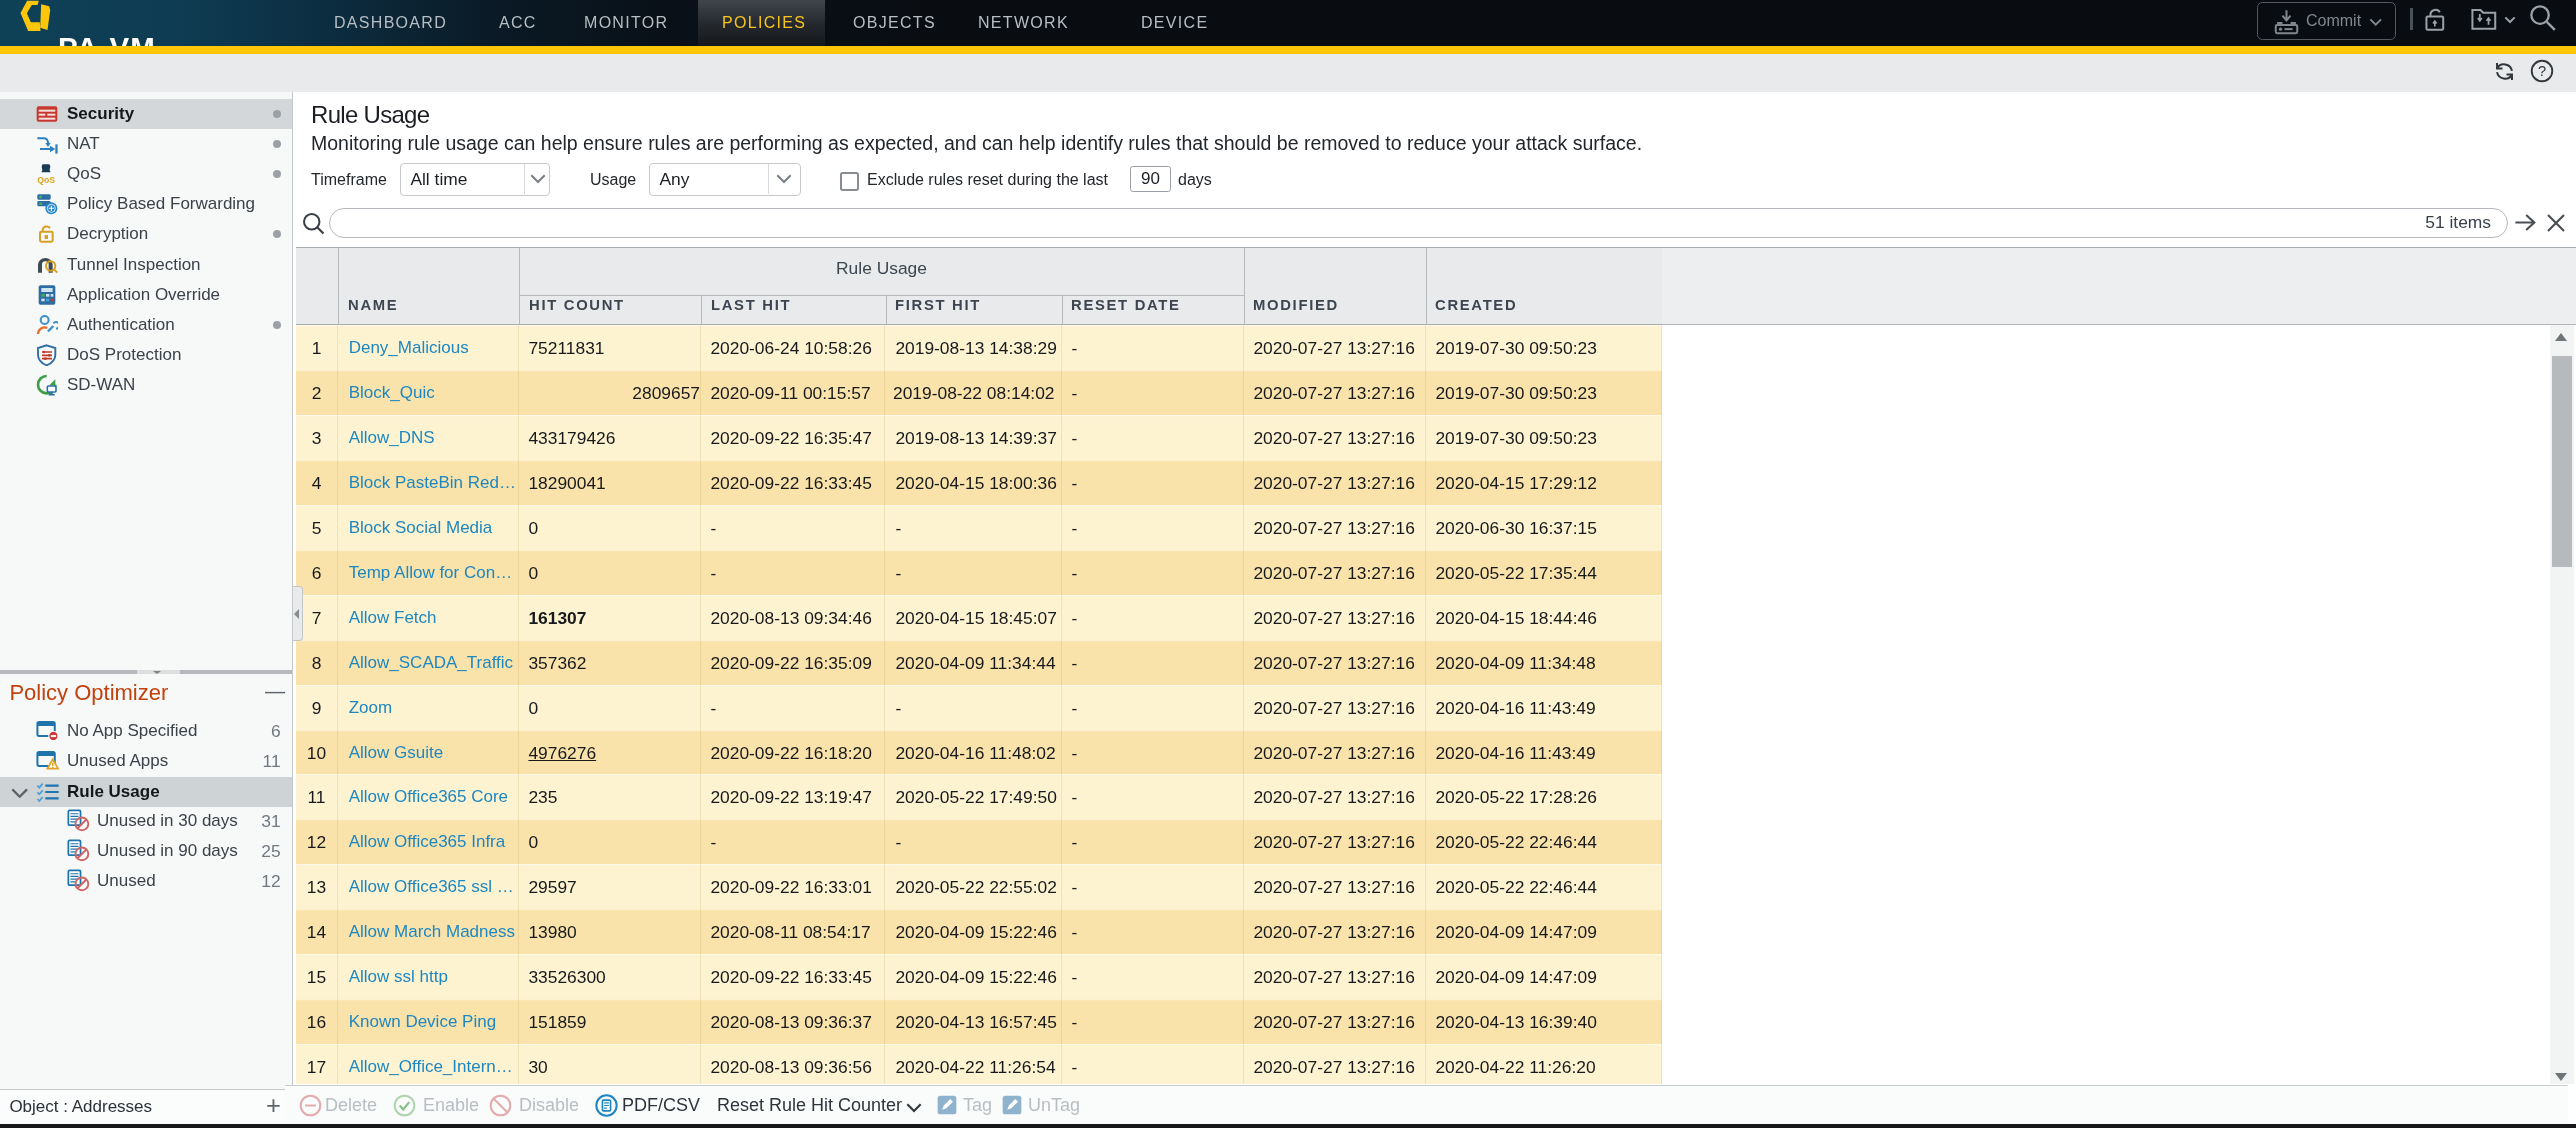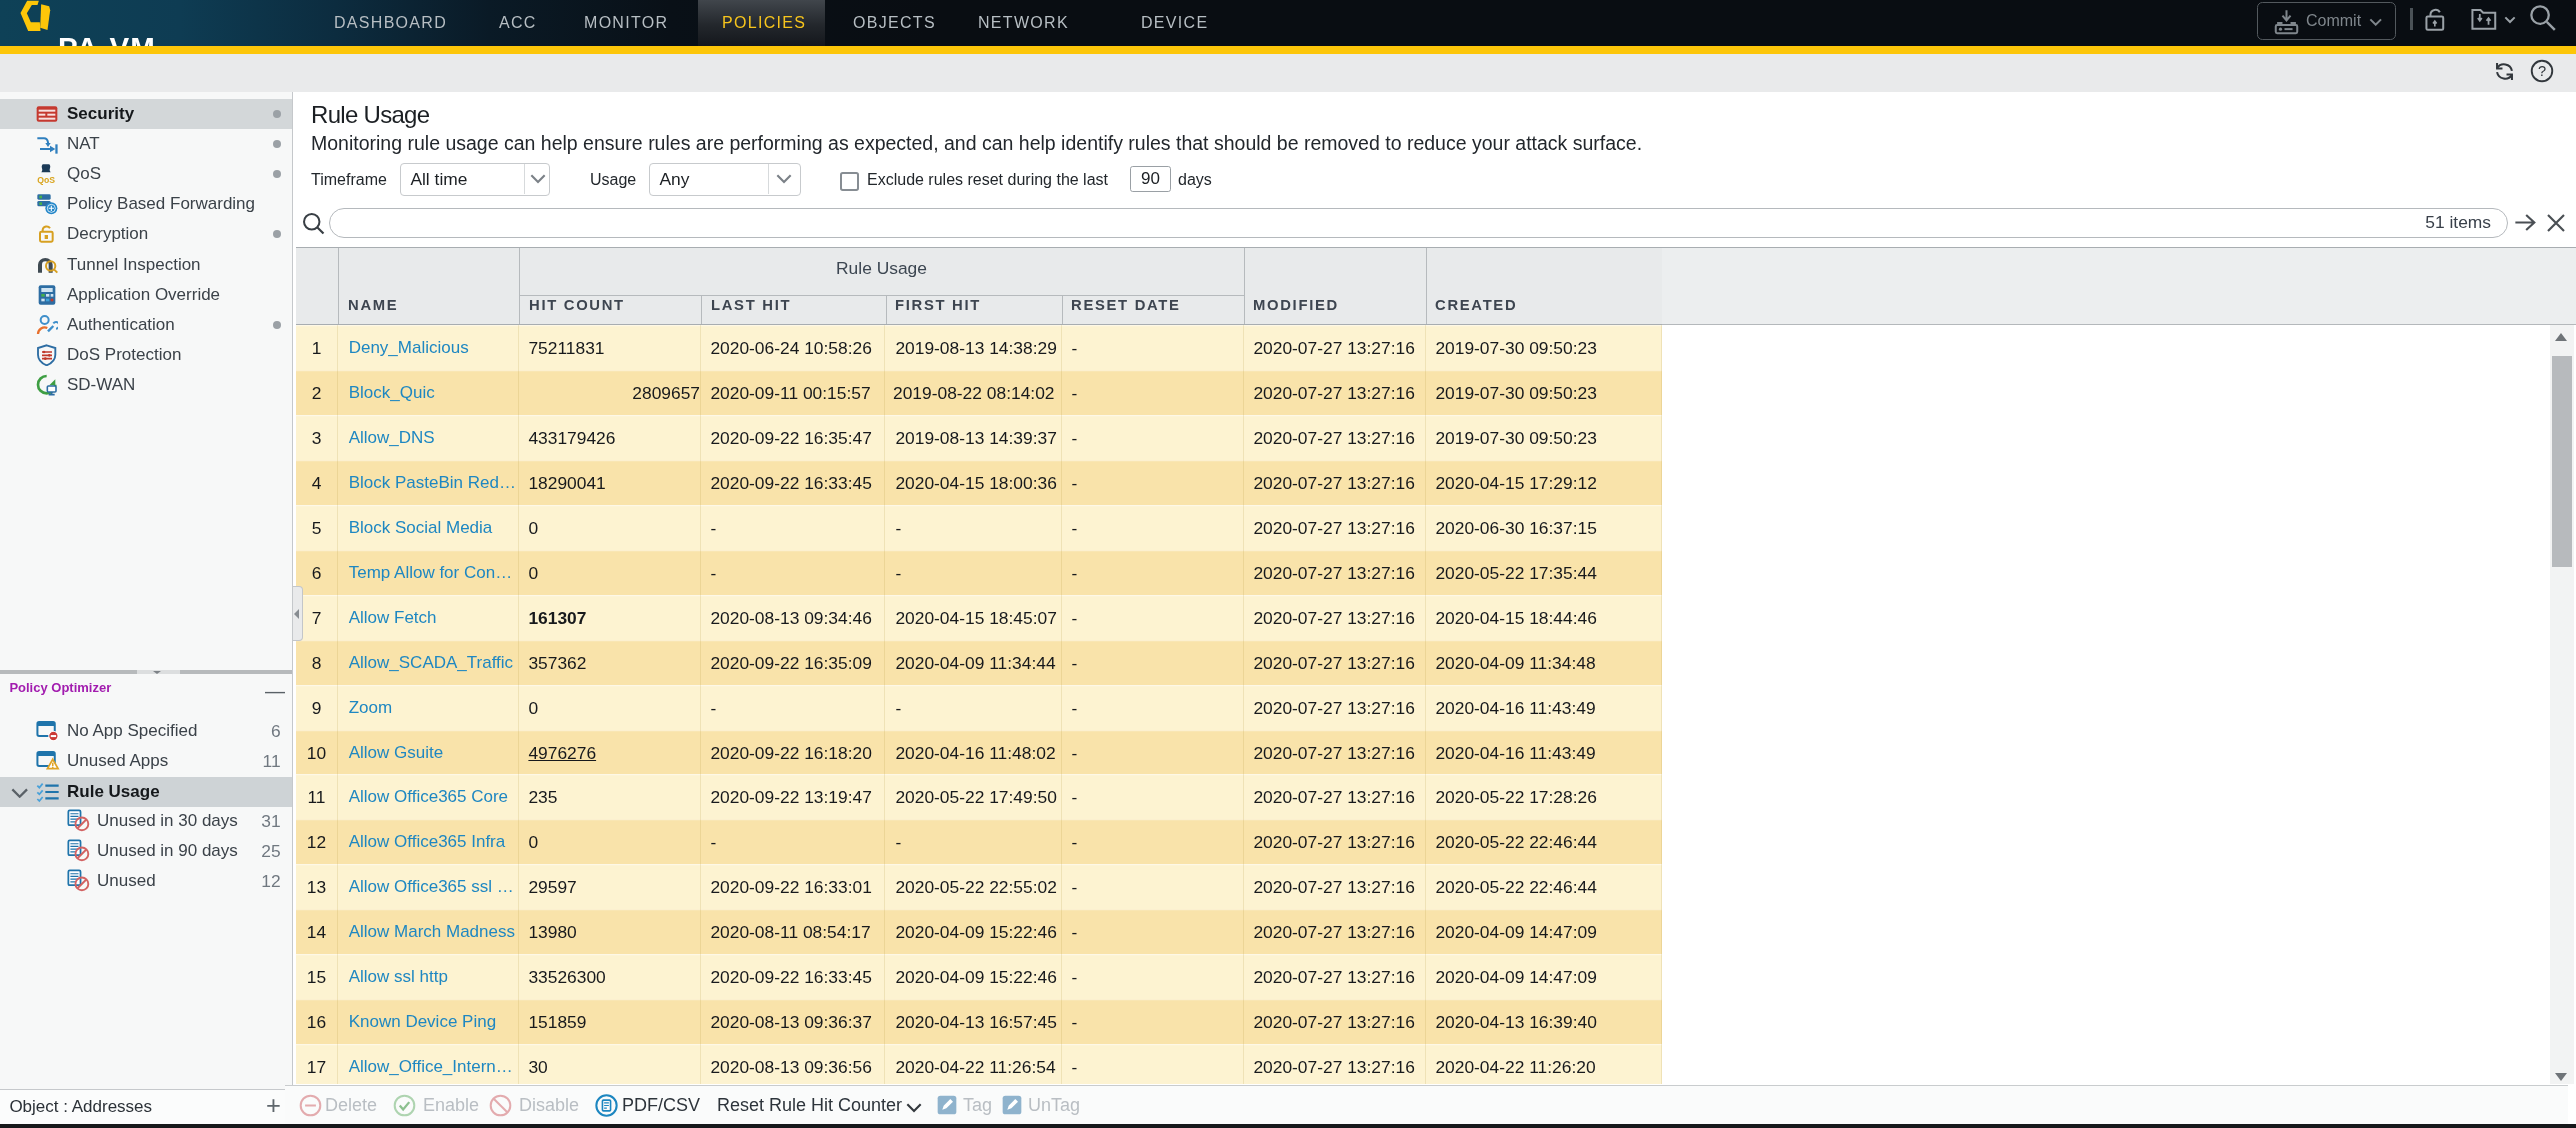--- a/index.html
+++ b/index.html
@@ -24,21 +24,21 @@
 #sidebar { position:absolute; top:92px; left:0; width:293px; height:998px; background:#f7f8f8; border-right:1.3px solid #c5c8cb; }
 .srow { position:absolute; left:0; width:292px; height:30px; }
 .srow.sel { background:#d3d7d9; }
 .sic { position:absolute; left:36px; top:4px; }
 .slbl { position:absolute; left:67px; top:0; height:30px; line-height:30px; font-size:17px; color:#3b4249; }
 .slbl.bold { font-weight:bold; color:#15181b; }
 .sdot { position:absolute; left:273px; top:11.4px; width:8px; height:8px; border-radius:50%; background:#9ba1a6; }
 #splitter { position:absolute; top:578px; left:0; width:292px; height:4px; background:#b7babc; }
 #splitter .tab { position:absolute; left:137px; top:0; width:43px; height:4px; background:#dcdedf; }
 #splitter .tri { position:absolute; left:153px; top:0.7px; width:0; height:0; border-left:4.7px solid transparent; border-right:4.7px solid transparent; border-top:3.4px solid #7d8287; }
-#opthead { position:absolute; left:9.4px; top:588px; font-size:13px; color:#a21caf;font-weight:bold; }
+#opthead { position:absolute; left:9.4px; top:588px; font-size:22px; color:#c2410c; }
 #optminus { position:absolute; left:265px; top:588px; font-size:20px; color:#5a6167; }
 .orow { position:absolute; left:0; width:292px; height:30px; }
 .orow.sel { background:#ced3d6; }
 .oic { position:absolute; left:36px; top:4px; }
 .oic2 { position:absolute; left:67px; top:3.4px; }
 .olbl { position:absolute; left:67px; top:0; height:30px; line-height:30px; font-size:17px; color:#3b4249; }
 .olbl2 { position:absolute; left:97px; top:0; height:30px; line-height:30px; font-size:17px; color:#3b4249; }
 .ocnt { position:absolute; right:11.4px; top:0; height:30px; line-height:30px; font-size:17.4px; color:#707880; }
 #objbar { position:absolute; top:1089px; left:0; width:293px; height:35px; background:#fbfcfc; border-top:1.3px solid #c6c9cc; }
 #objbar .t { position:absolute; left:9.4px; top:0; height:34px; line-height:34px; font-size:17px; color:#2b3137; }

